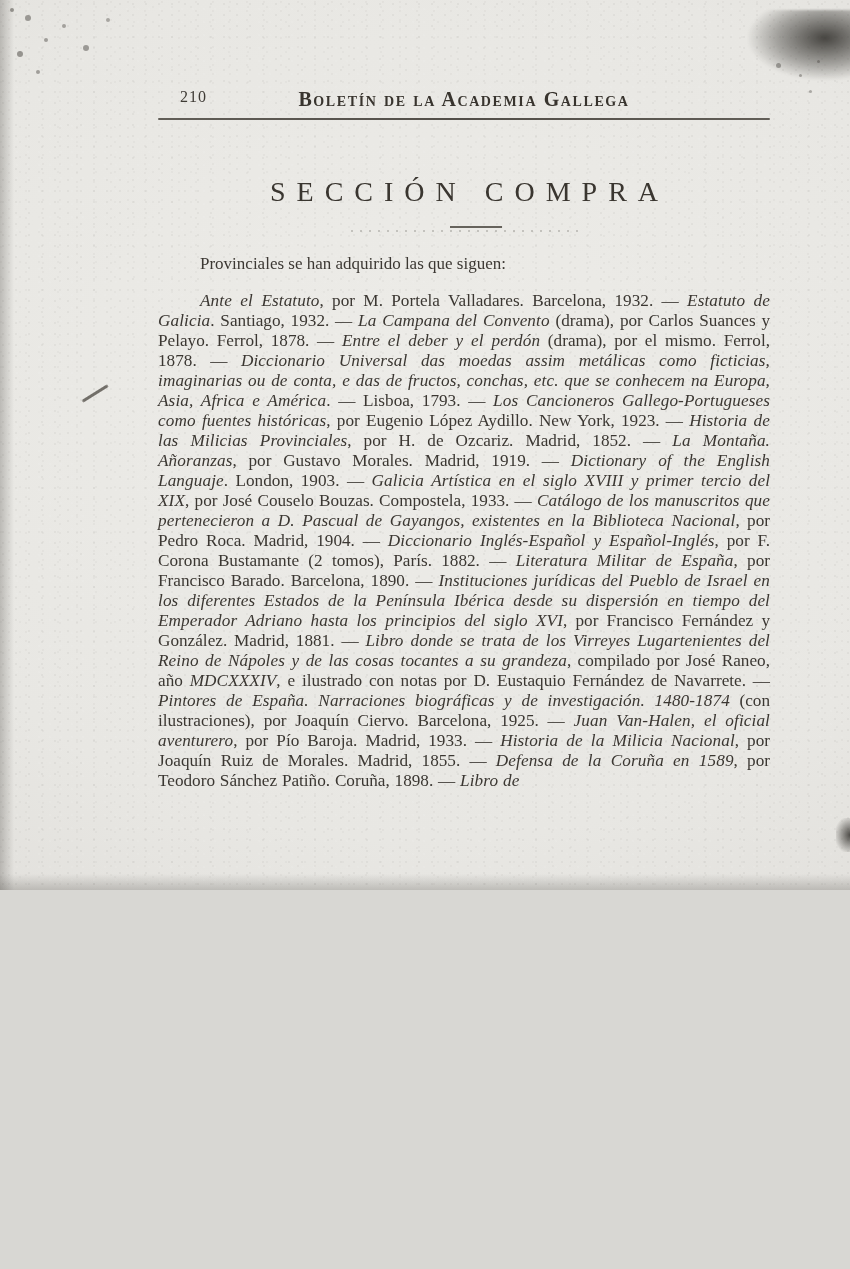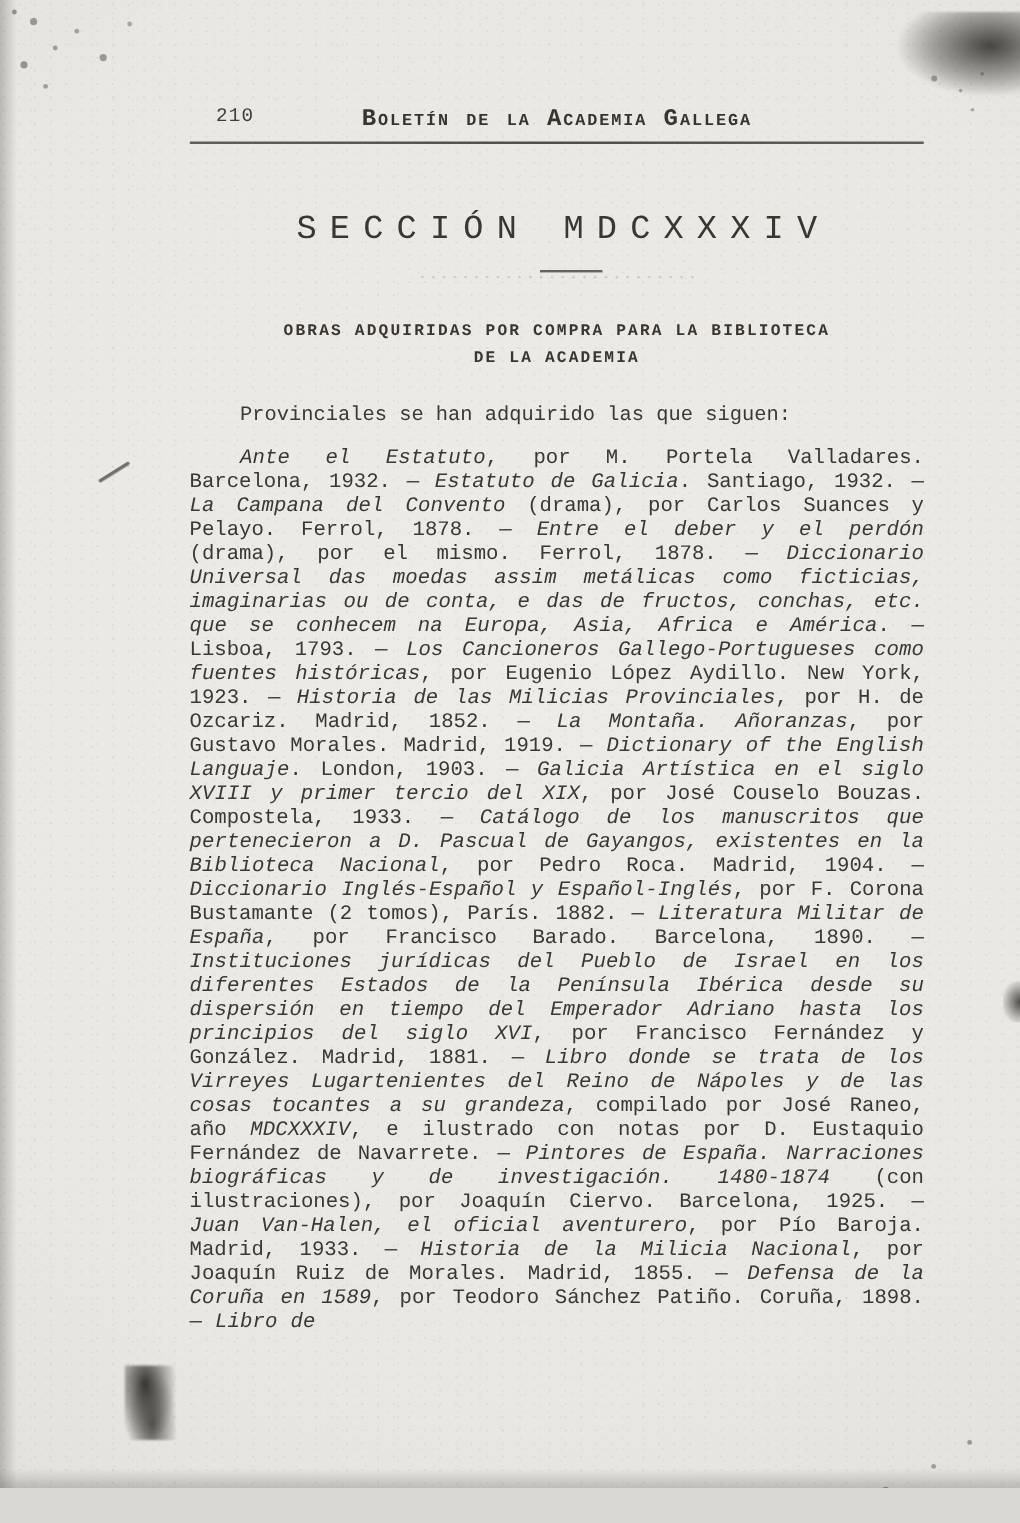--- a/index.html
+++ b/index.html
@@ -3,25 +3,25 @@
 <meta charset="utf-8">
 <style>
   html, body {
     margin: 0;
     padding: 0;
     background: #d8d7d3;
   }
   .scan-page {
     position: relative;
     width: 850px;
-    height: 1240px;
+    height: 890px;
     overflow: hidden;
     background:
       radial-gradient(ellipse 120% 90% at 50% 45%, #edecE8 0%, #e8e7e3 55%, #dedcd8 90%, #d2d0cc 100%);
-    font-family: Liberation Mono, monospace;
+    font-family: Liberation Serif, serif;
     color: #3c3833;
   }
   
   .grain {
     position: absolute;
     inset: 0;
     pointer-events: none;
     opacity: 0.18;
     background-image:
       radial-gradient(circle at 3px 4px, rgba(60,56,50,.5) 0.5px, transparent 1px),
@@ -220,26 +220,22 @@
   <div class="title-noise"></div>
 
   <div class="content">
 
     <div class="header-row">
       <span class="page-number">210</span>
       <div class="running-head">Boletín de la Academia Gallega</div>
     </div>
     <div class="head-rule"></div>
 
-    <div class="section-title">SECCIÓN MDCXXXIV</div>
+    <div class="section-title">SECCIÓN COMPRA</div>
     <div class="title-dash"></div>
 
-    <div class="subtitle">
-      <div>OBRAS ADQUIRIDAS POR COMPRA PARA LA BIBLIOTECA</div>
-      <div>DE LA ACADEMIA</div>
-    </div>
 
     <p class="intro">Provinciales se han adquirido las que siguen:</p>
 
     <p class="body-par"><em>Ante el Estatuto</em><span>, por M. Portela Valladares. Barcelona, 1932. — </span><em>Estatuto de Galicia</em><span>. Santiago, 1932. — </span><em>La Campana del Convento</em><span> (drama), por Carlos Suances y Pelayo. Ferrol, 1878. — </span><em>Entre el deber y el perdón</em><span> (drama), por el mismo. Ferrol, 1878. — </span><em>Diccionario Universal das moedas assim metálicas como ficticias, imaginarias ou de conta, e das de fructos, conchas, etc. que se conhecem na Europa, Asia, Africa e América</em><span>. — Lisboa, 1793. — </span><em>Los Cancioneros Gallego-Portugueses como fuentes históricas</em><span>, por Eugenio López Aydillo. New York, 1923. — </span><em>Historia de las Milicias Provinciales</em><span>, por H. de Ozcariz. Madrid, 1852. — </span><em>La Montaña. Añoranzas</em><span>, por Gustavo Morales. Madrid, 1919. — </span><em>Dictionary of the English Languaje</em><span>. London, 1903. — </span><em>Galicia Artística en el siglo XVIII y primer tercio del XIX</em><span>, por José Couselo Bouzas. Compostela, 1933. — </span><em>Catálogo de los manuscritos que pertenecieron a D. Pascual de Gayangos, existentes en la Biblioteca Nacional</em><span>, por Pedro Roca. Madrid, 1904. — </span><em>Diccionario Inglés-Español y Español-Inglés</em><span>, por F. Corona Bustamante (2 tomos), París. 1882. — </span><em>Literatura Militar de España</em><span>, por Francisco Barado. Barcelona, 1890. — </span><em>Instituciones jurídicas del Pueblo de Israel en los diferentes Estados de la Península Ibérica desde su dispersión en tiempo del Emperador Adriano hasta los principios del siglo XVI</em><span>, por Francisco Fernández y González. Madrid, 1881. — </span><em>Libro donde se trata de los Virreyes Lugartenientes del Reino de Nápoles y de las cosas tocantes a su grandeza</em><span>, compilado por José Raneo, año </span><em>MDCXXXIV</em><span>, e ilustrado con notas por D. Eustaquio Fernández de Navarrete. — </span><em>Pintores de España. Narraciones biográficas y de investigación. 1480-1874</em><span> (con ilustraciones), por Joaquín Ciervo. Barcelona, 1925. — </span><em>Juan Van-Halen, el oficial aventurero</em><span>, por Pío Baroja. Madrid, 1933. — </span><em>Historia de la Milicia Nacional</em><span>, por Joaquín Ruiz de Morales. Madrid, 1855. — </span><em>Defensa de la Coruña en 1589</em><span>, por Teodoro Sánchez Patiño. Coruña, 1898. — </span><em>Libro de</em></p>
 
   </div>
 </div>
 
 </body></html>

